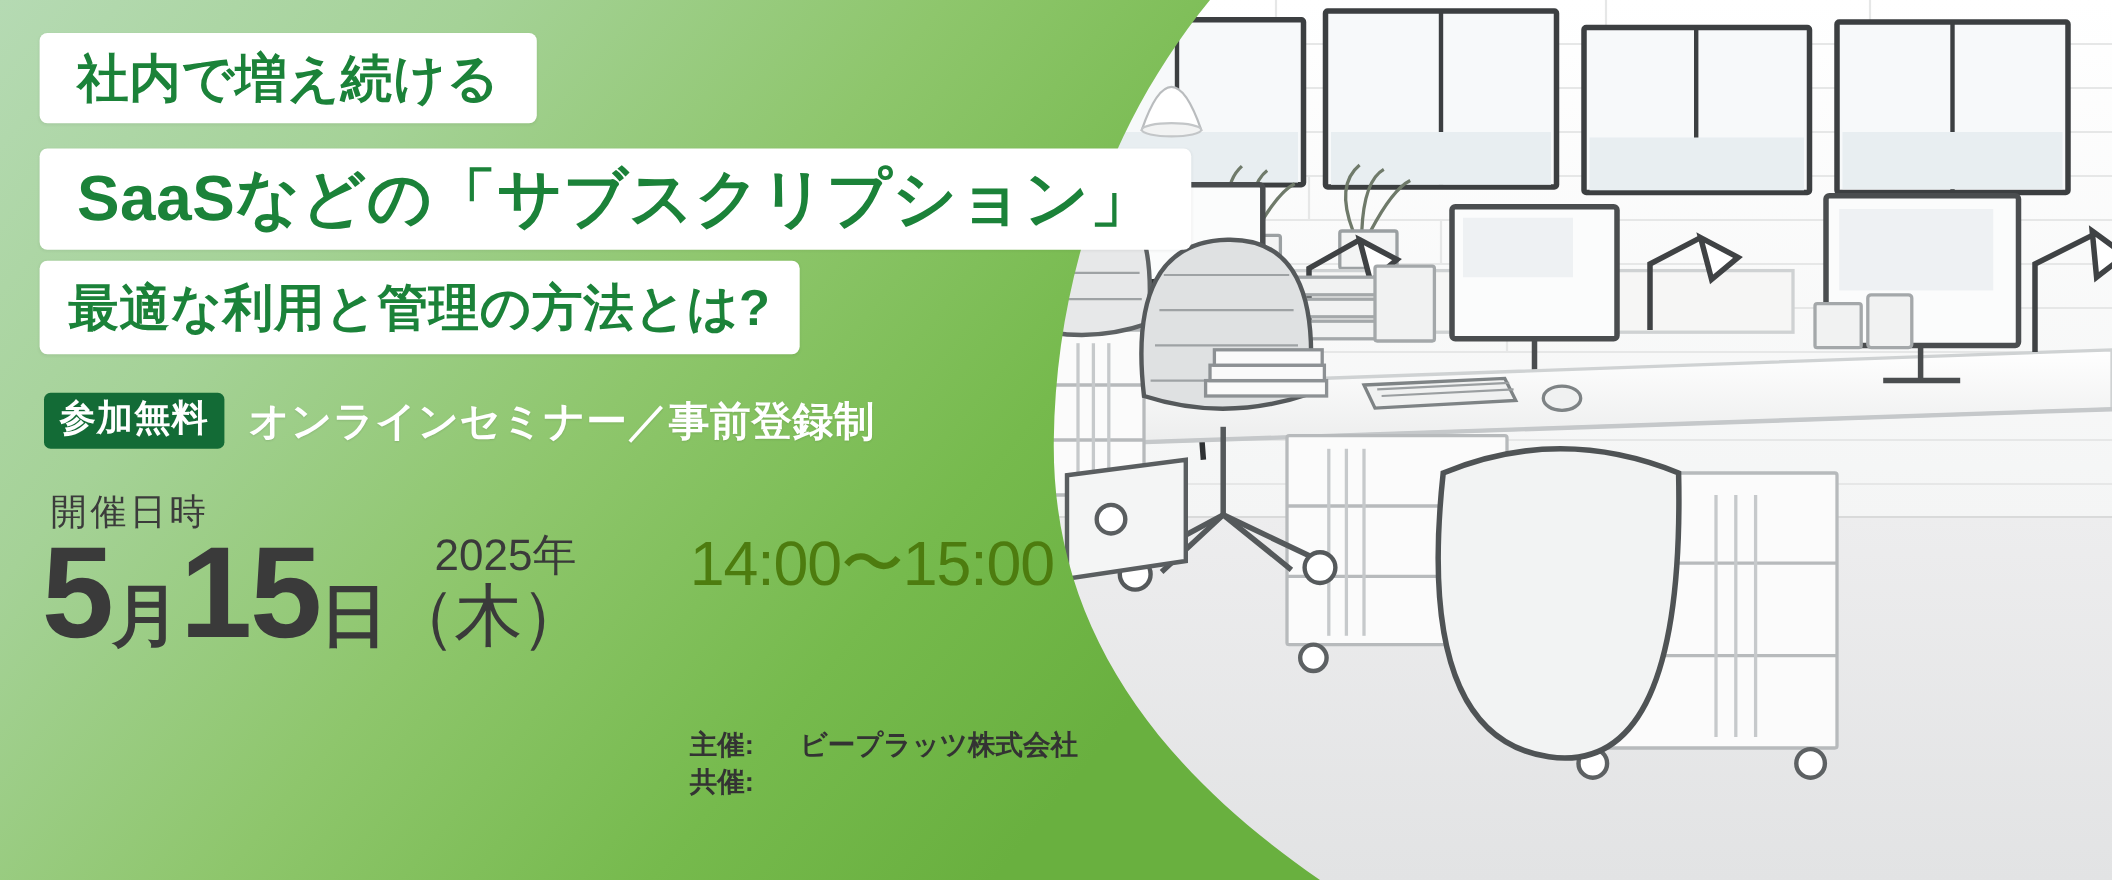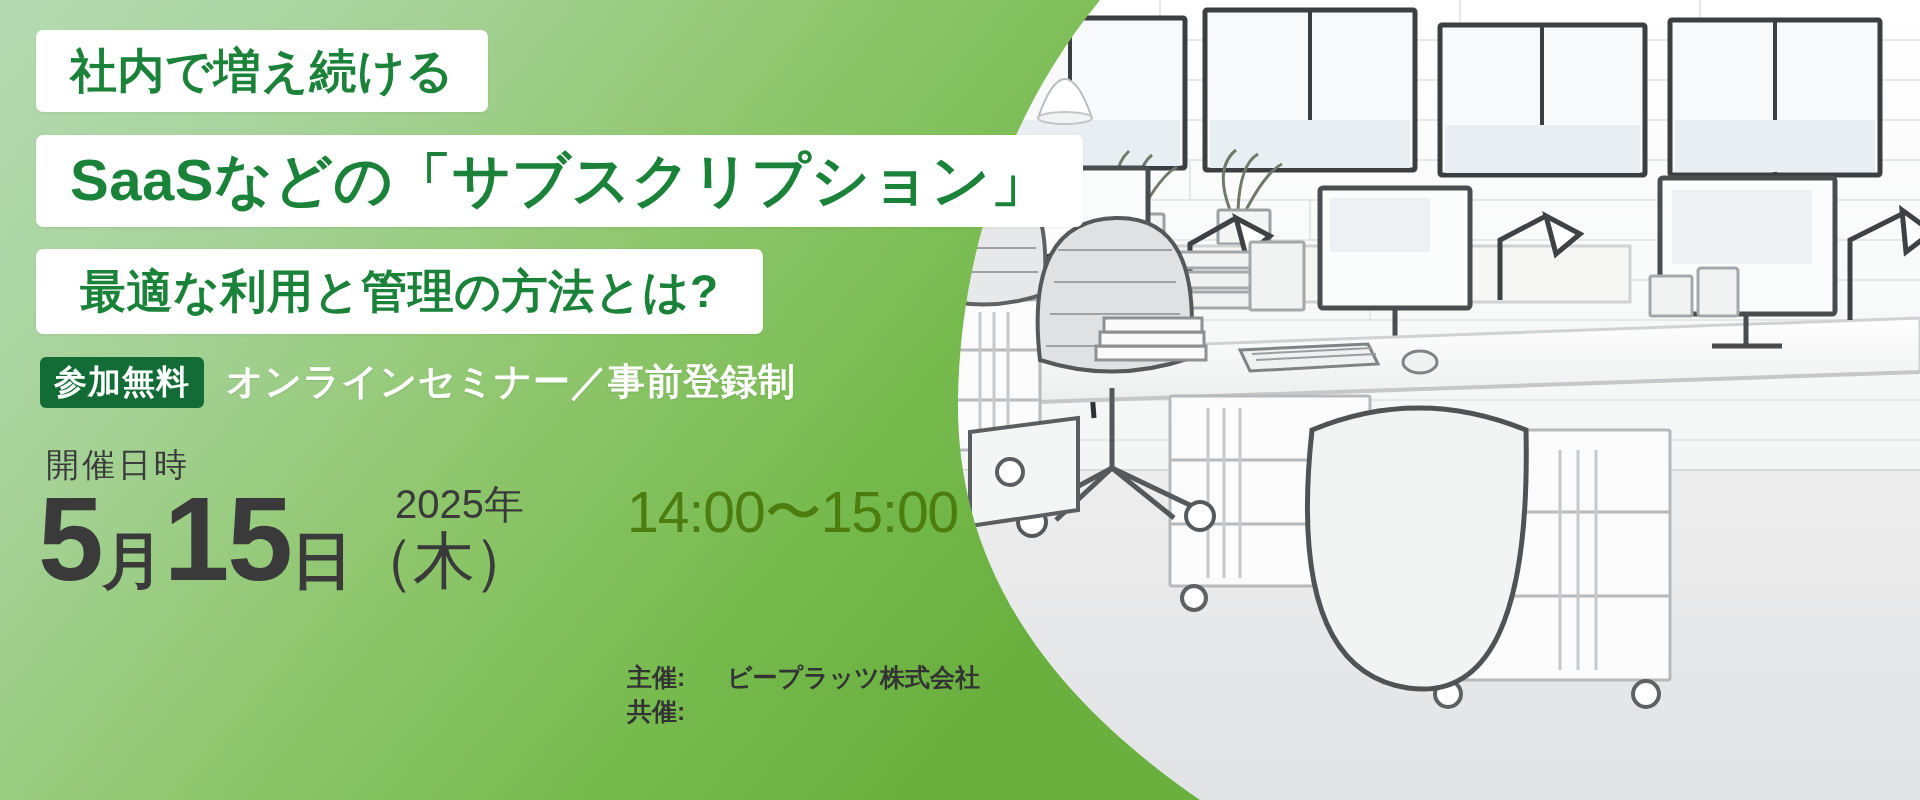--- a/index.html
+++ b/index.html
@@ -39,25 +39,25 @@
     box-shadow:0 1px 3px rgba(0,0,0,.06);
   }
   .titlebox span{
     color:#1b8239;font-weight:700;letter-spacing:.5px;
     white-space:nowrap;
   }
   #tb1{left:36px;top:30px;height:82px;padding:0 34px;}
   #tb1 span{font-size:47px;}
   #tb2{left:36px;top:135px;height:92px;padding:0 34px;}
   #tb2 span{font-size:58px;}
-  #tb3{left:36px;top:237px;height:85px;padding:0 44px;margin-top:12px;}
+  #tb3{left:36px;top:237px;height:85px;padding:0 26px;}
   #tb3 span{font-size:46px;}
 
   
-  #badgerow{position:absolute;left:40px;top:357px;display:flex;align-items:flex-start;}
+  #badgerow{position:absolute;left:40px;top:357px;display:flex;align-items:flex-end;font-family:Liberation Serif, serif;}
   #freebadge{
     background:#136b36;color:#ffffff;border-radius:6px;
     font-size:33px;font-weight:700;letter-spacing:1px;
     padding:8px 14px 10px 14px;line-height:1;
   }
   #seminartype{
     color:#ffffff;font-size:37px;font-weight:700;margin-left:22px;
     letter-spacing:.5px;white-space:nowrap;
     text-shadow:0 1px 2px rgba(0,0,0,.10);
   }

